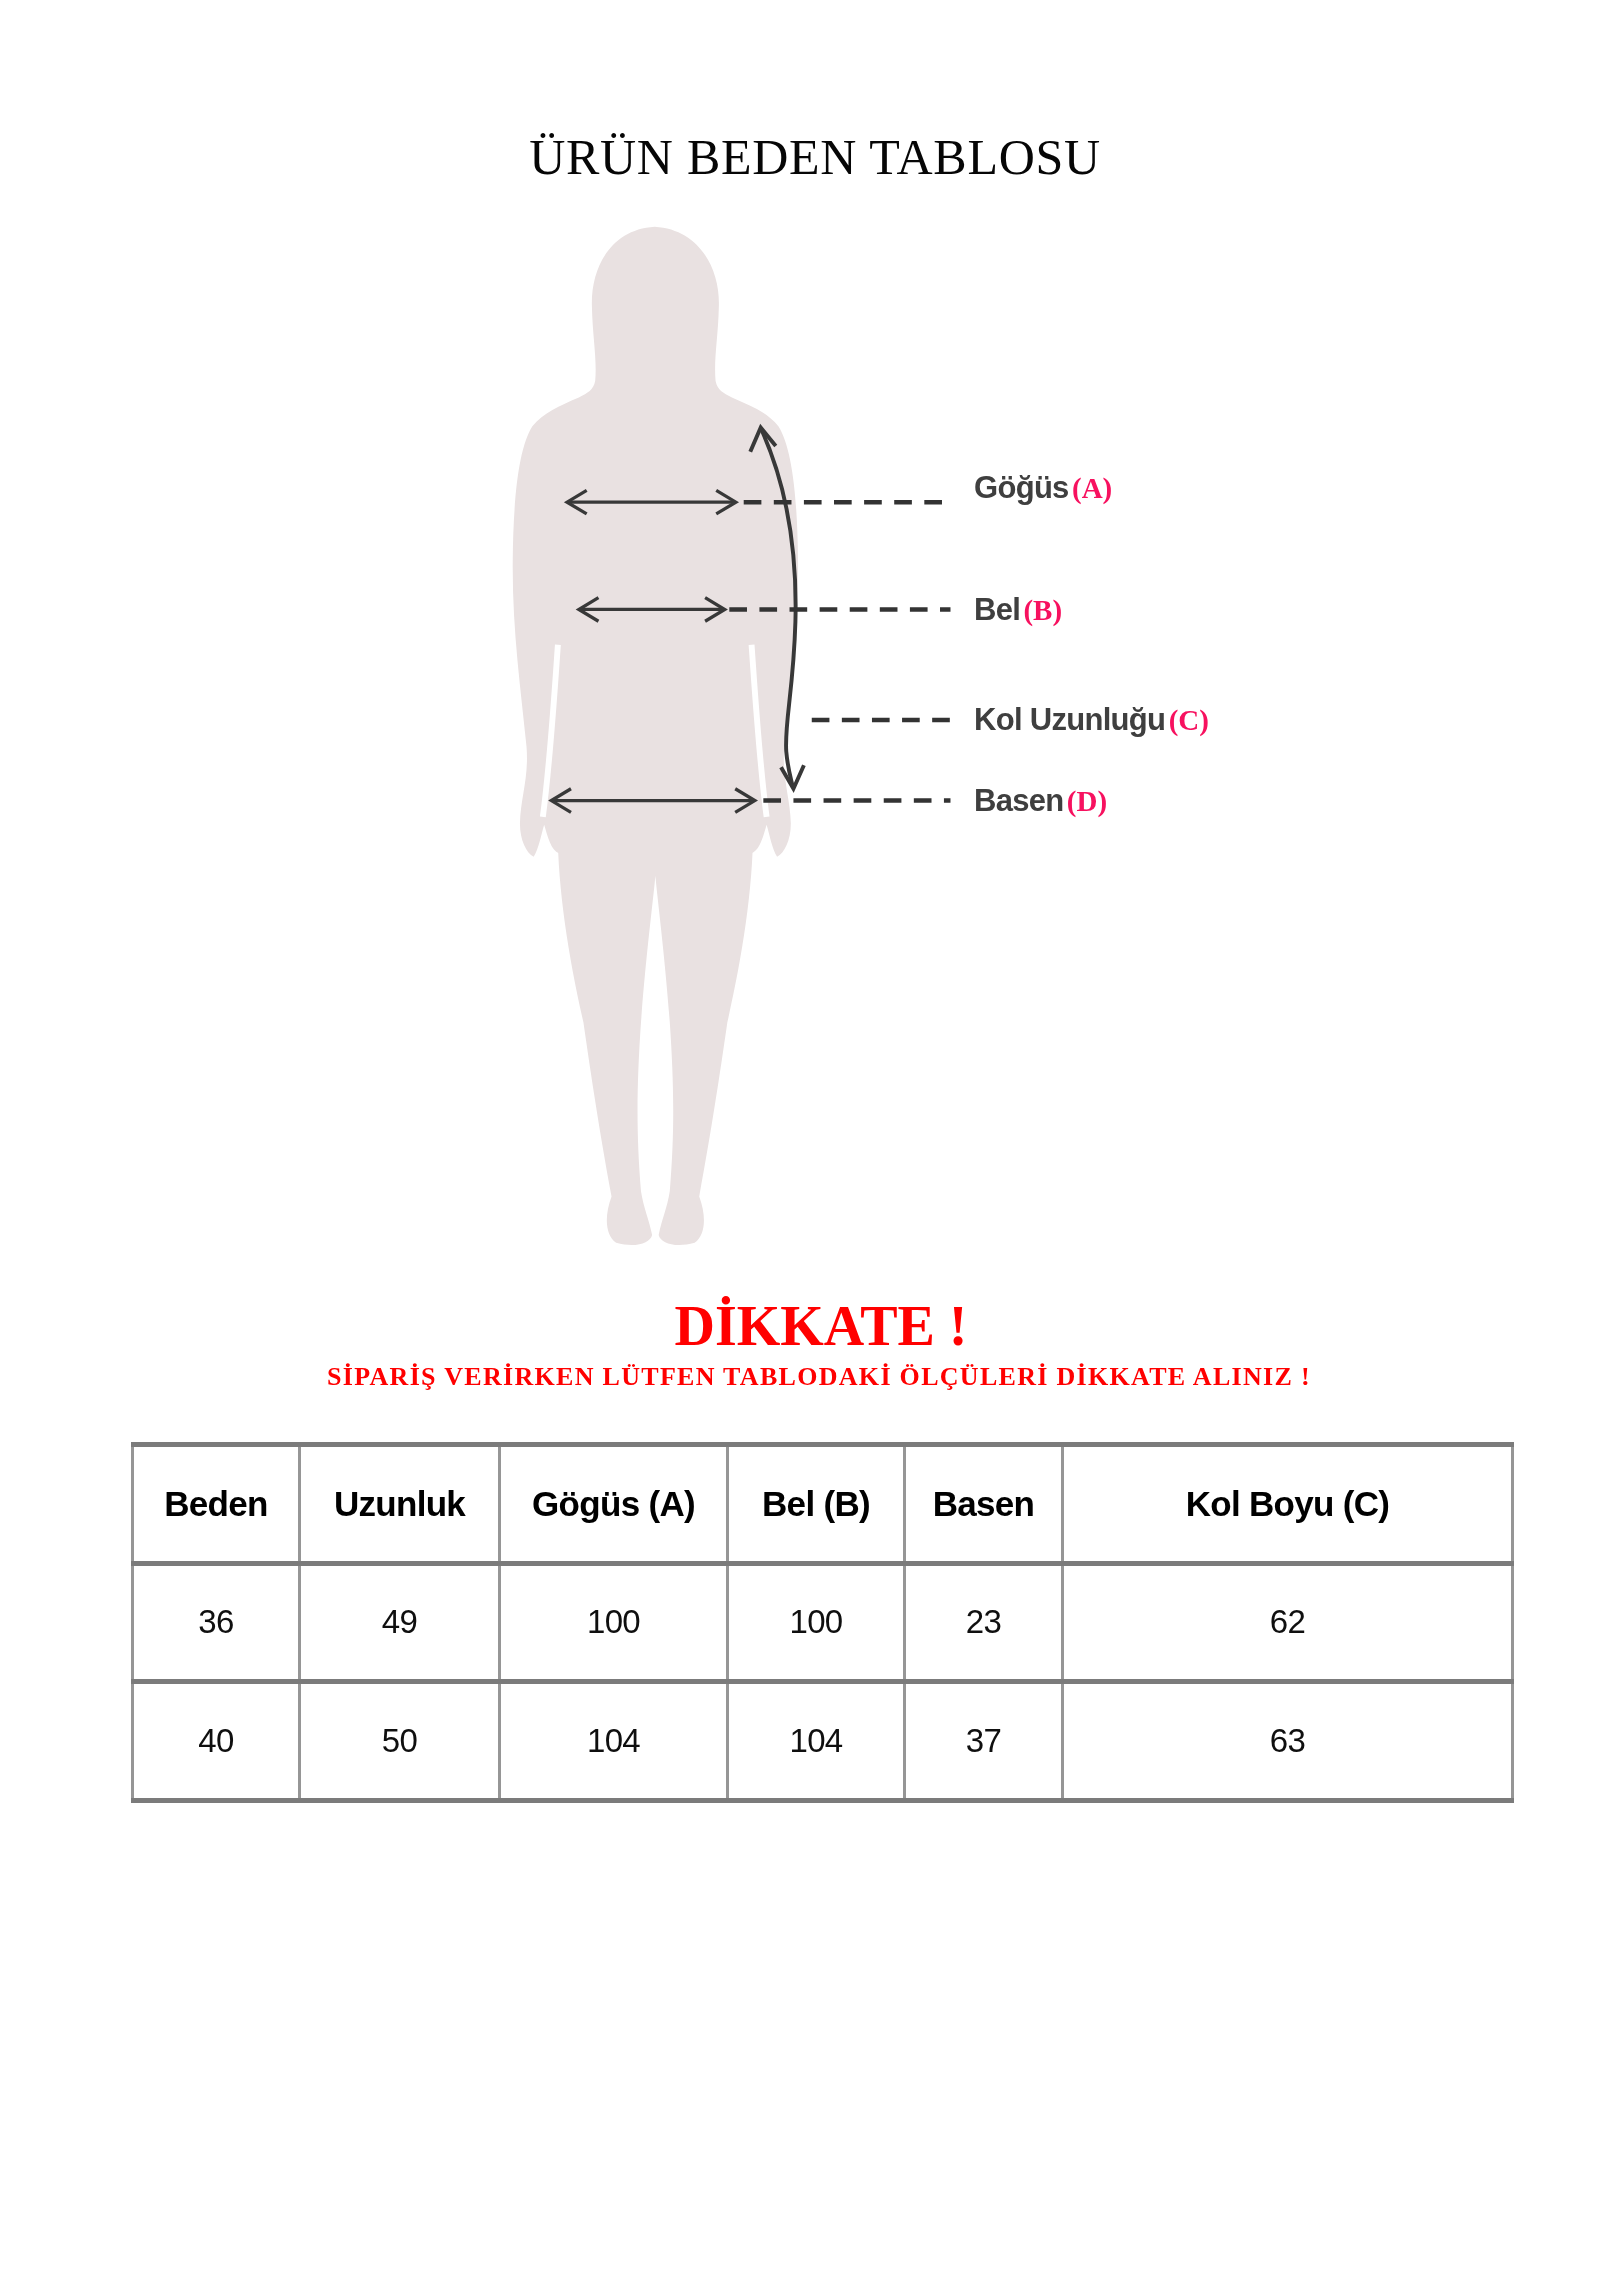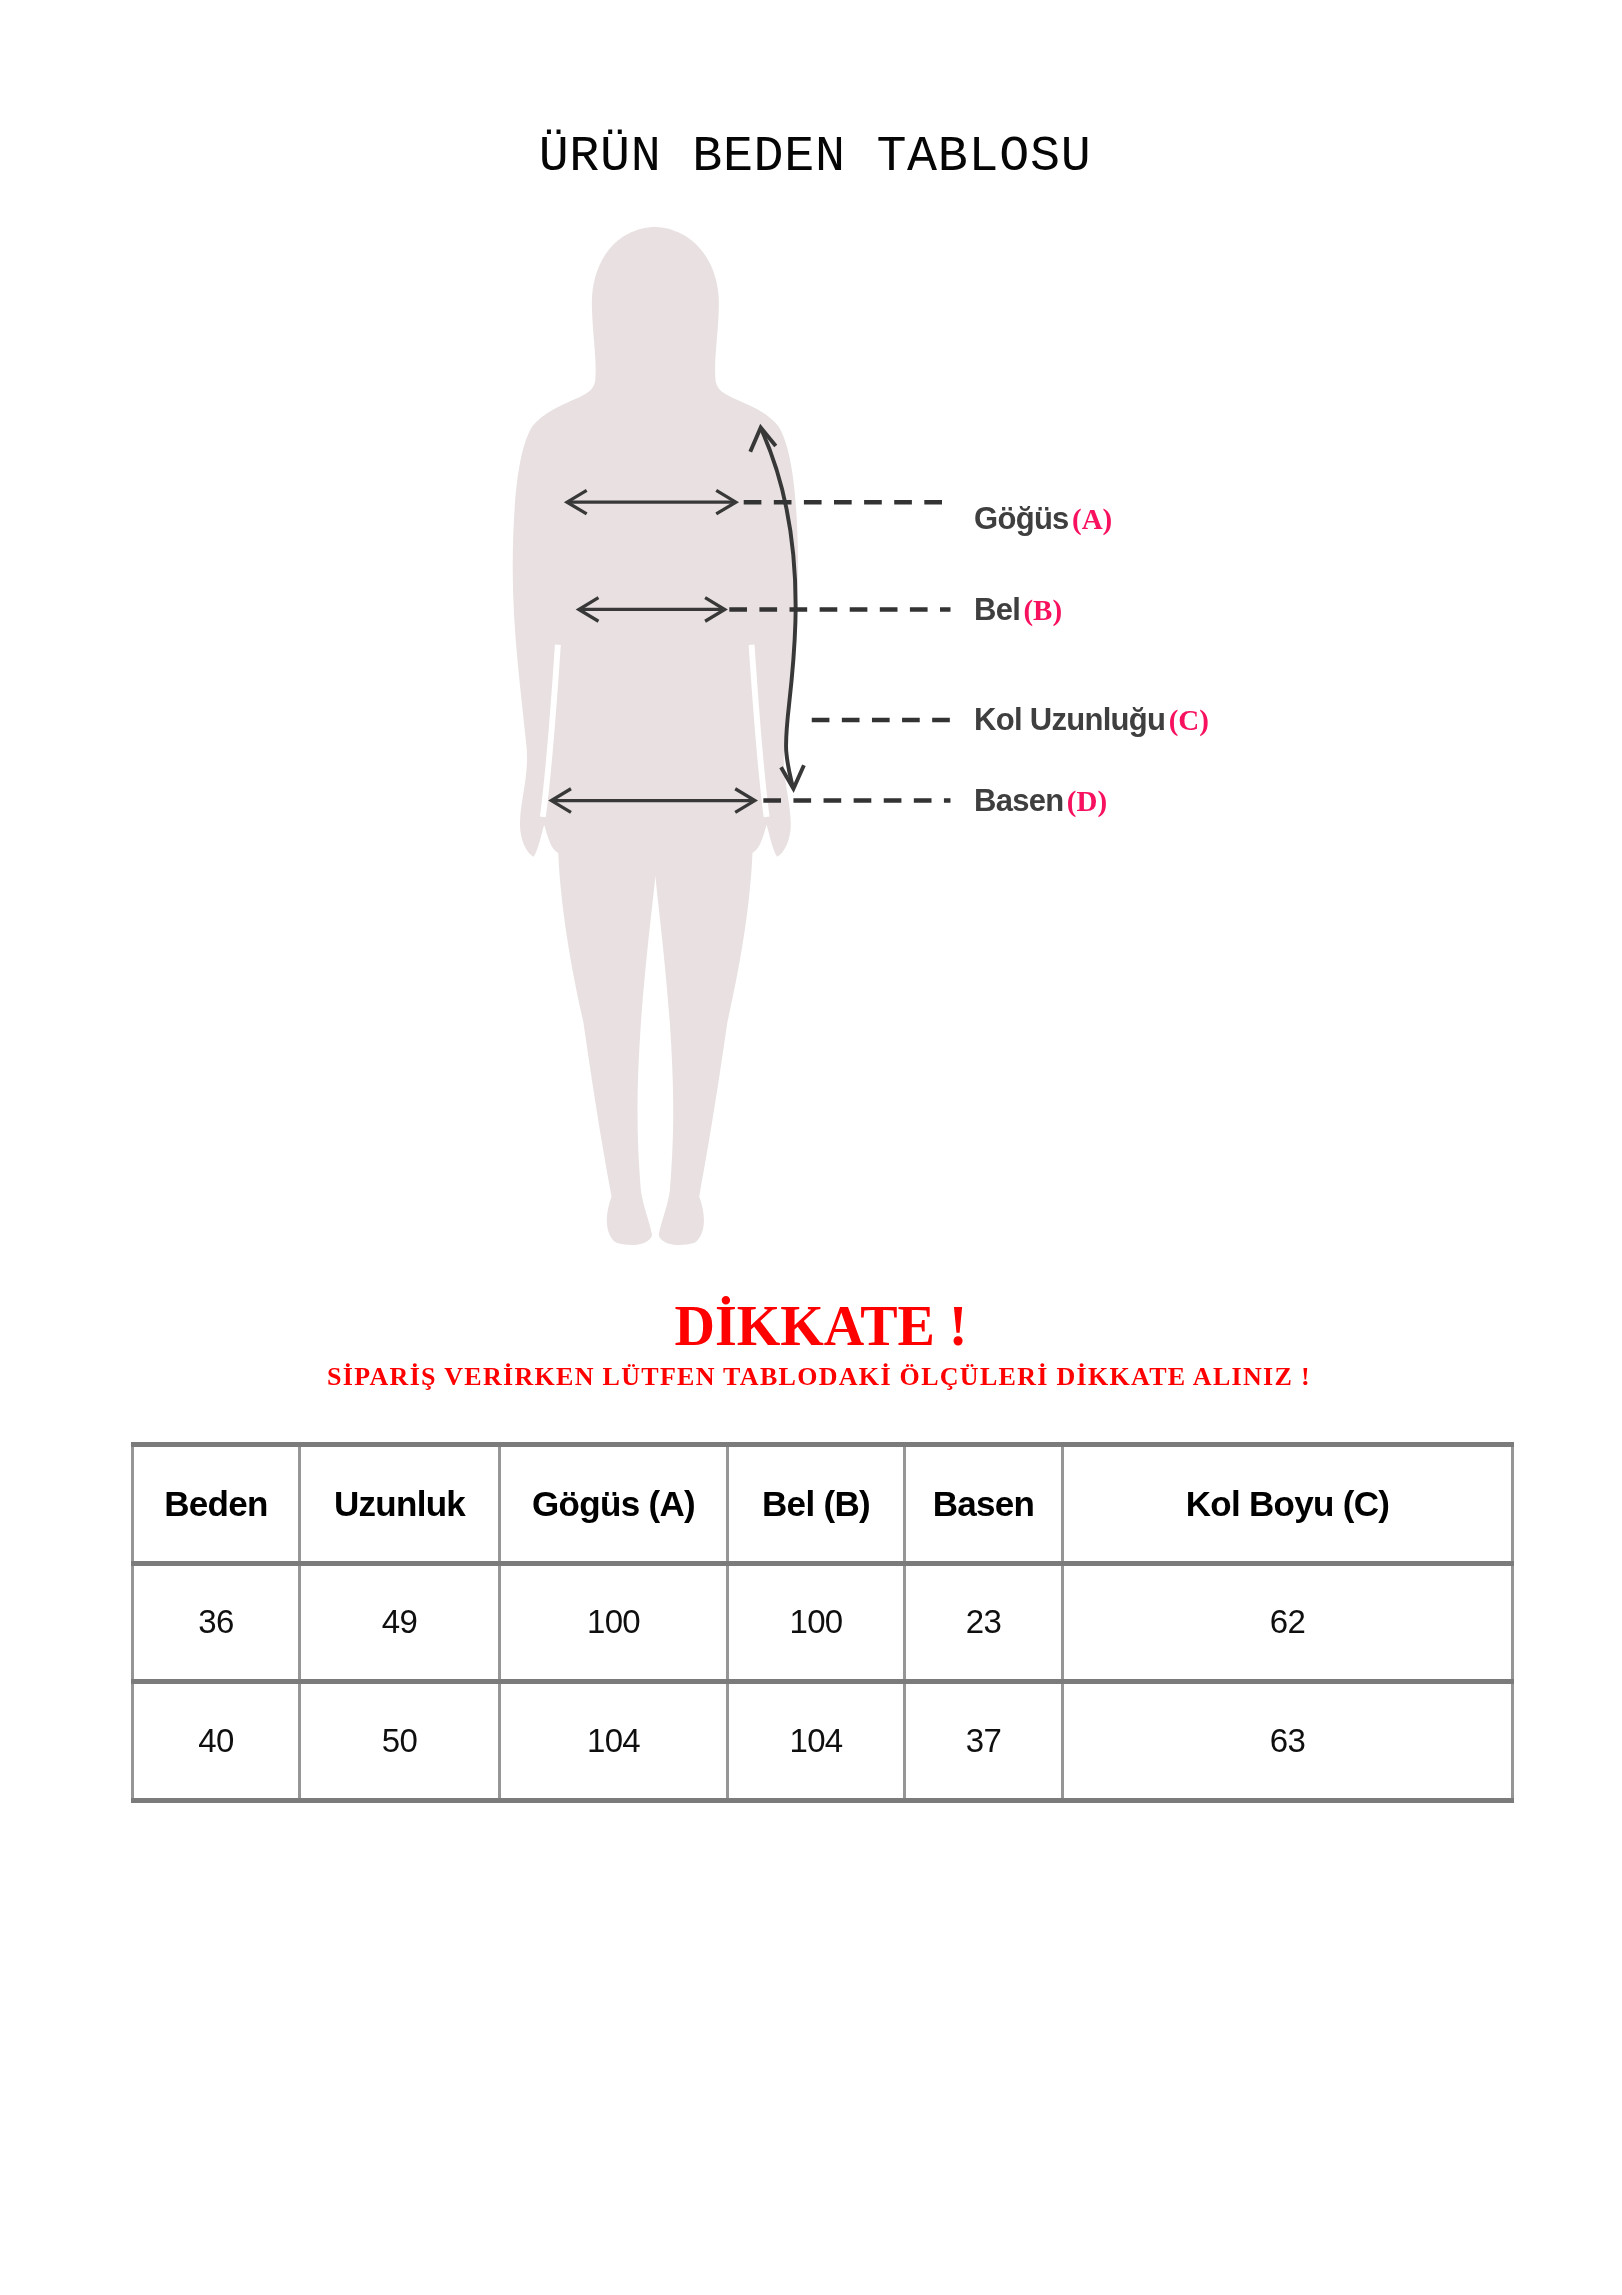--- a/index.html
+++ b/index.html
@@ -9,21 +9,21 @@
     height:2295px;
     background:#ffffff;
     overflow:hidden;
     font-family:"Liberation Sans", sans-serif;
   }
   .page-title{
     position:absolute;
     top:128px;
     left:815px;
     transform:translateX(-50%);
-    font-family:Liberation Mono, monospace;
+    font-family:Liberation Serif, serif;
     font-size:50px;
     font-weight:400;
     letter-spacing:0.7px;
     color:#060606;
     white-space:nowrap;
   }
   .diagram-svg{
     position:absolute;
     left:393px;
     top:216px;
@@ -40,21 +40,21 @@
     color:#3f3f3f;
   }
   .m-label .letter{
     font-family:"Liberation Serif", serif;
     font-weight:bold;
     font-size:29px;
     color:#f7115f;
     margin-left:3.3px;
     letter-spacing:0;
   }
-  .ml-a{top:495px;}
+  .ml-a{top:464px;}
   .ml-b{top:586px;text-align:center;}
   .ml-c{top:696px;}
   .ml-d{top:777px;}
   .warning-heading{
     position:absolute;
     top:1294px;
     left:821px;
     transform:translateX(-50%);
     font-family:"Liberation Serif", serif;
     font-weight:bold;

